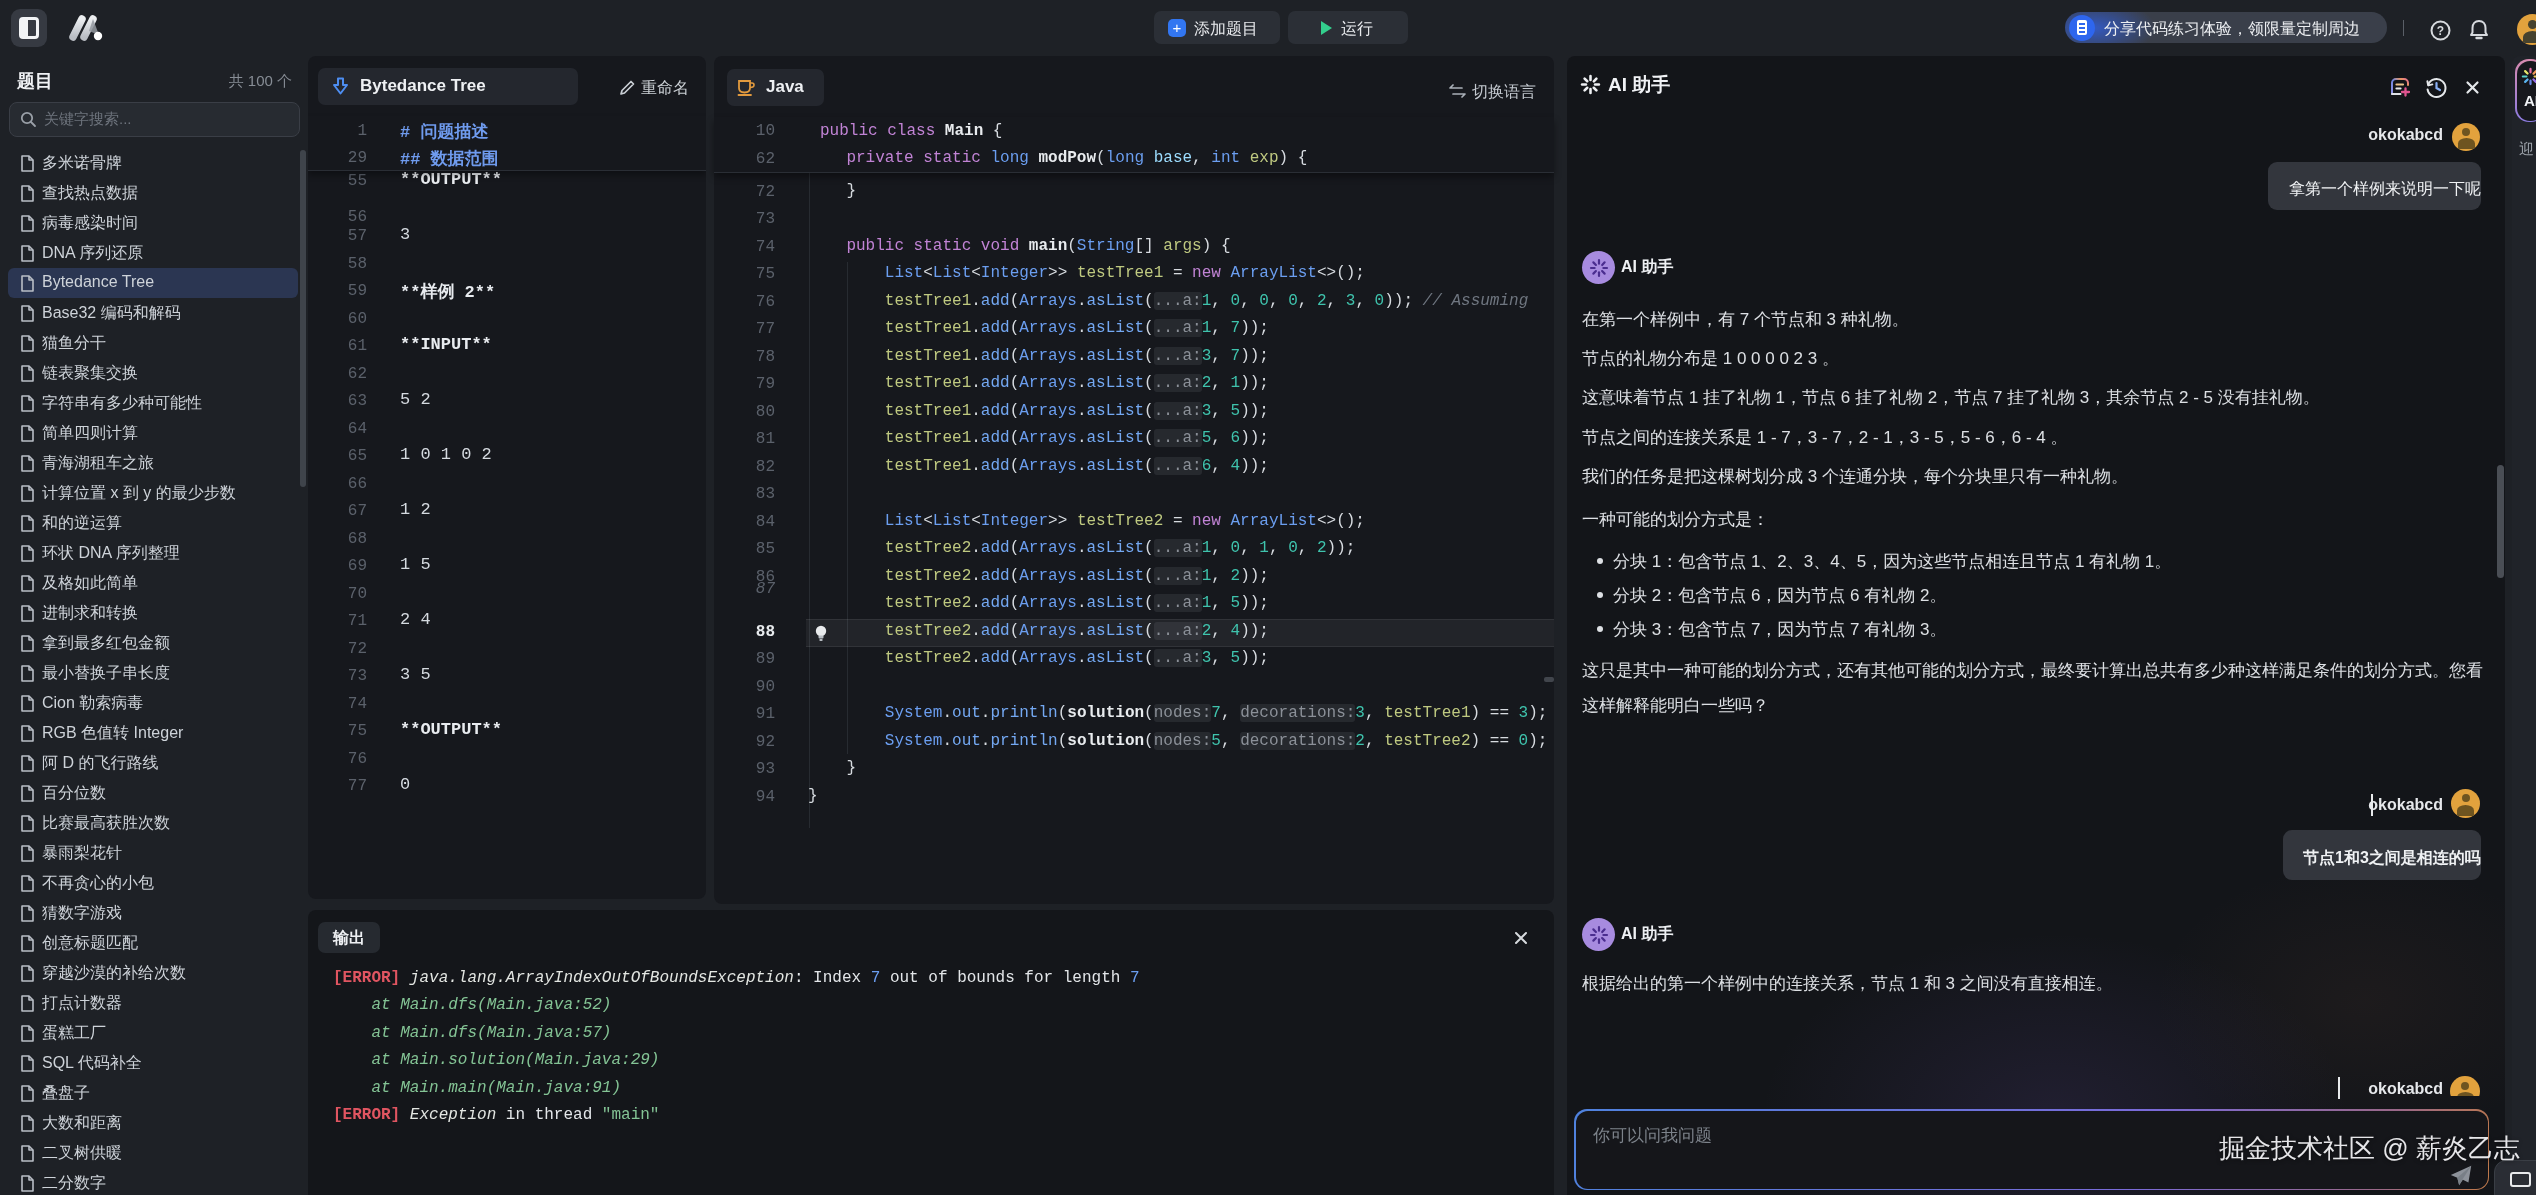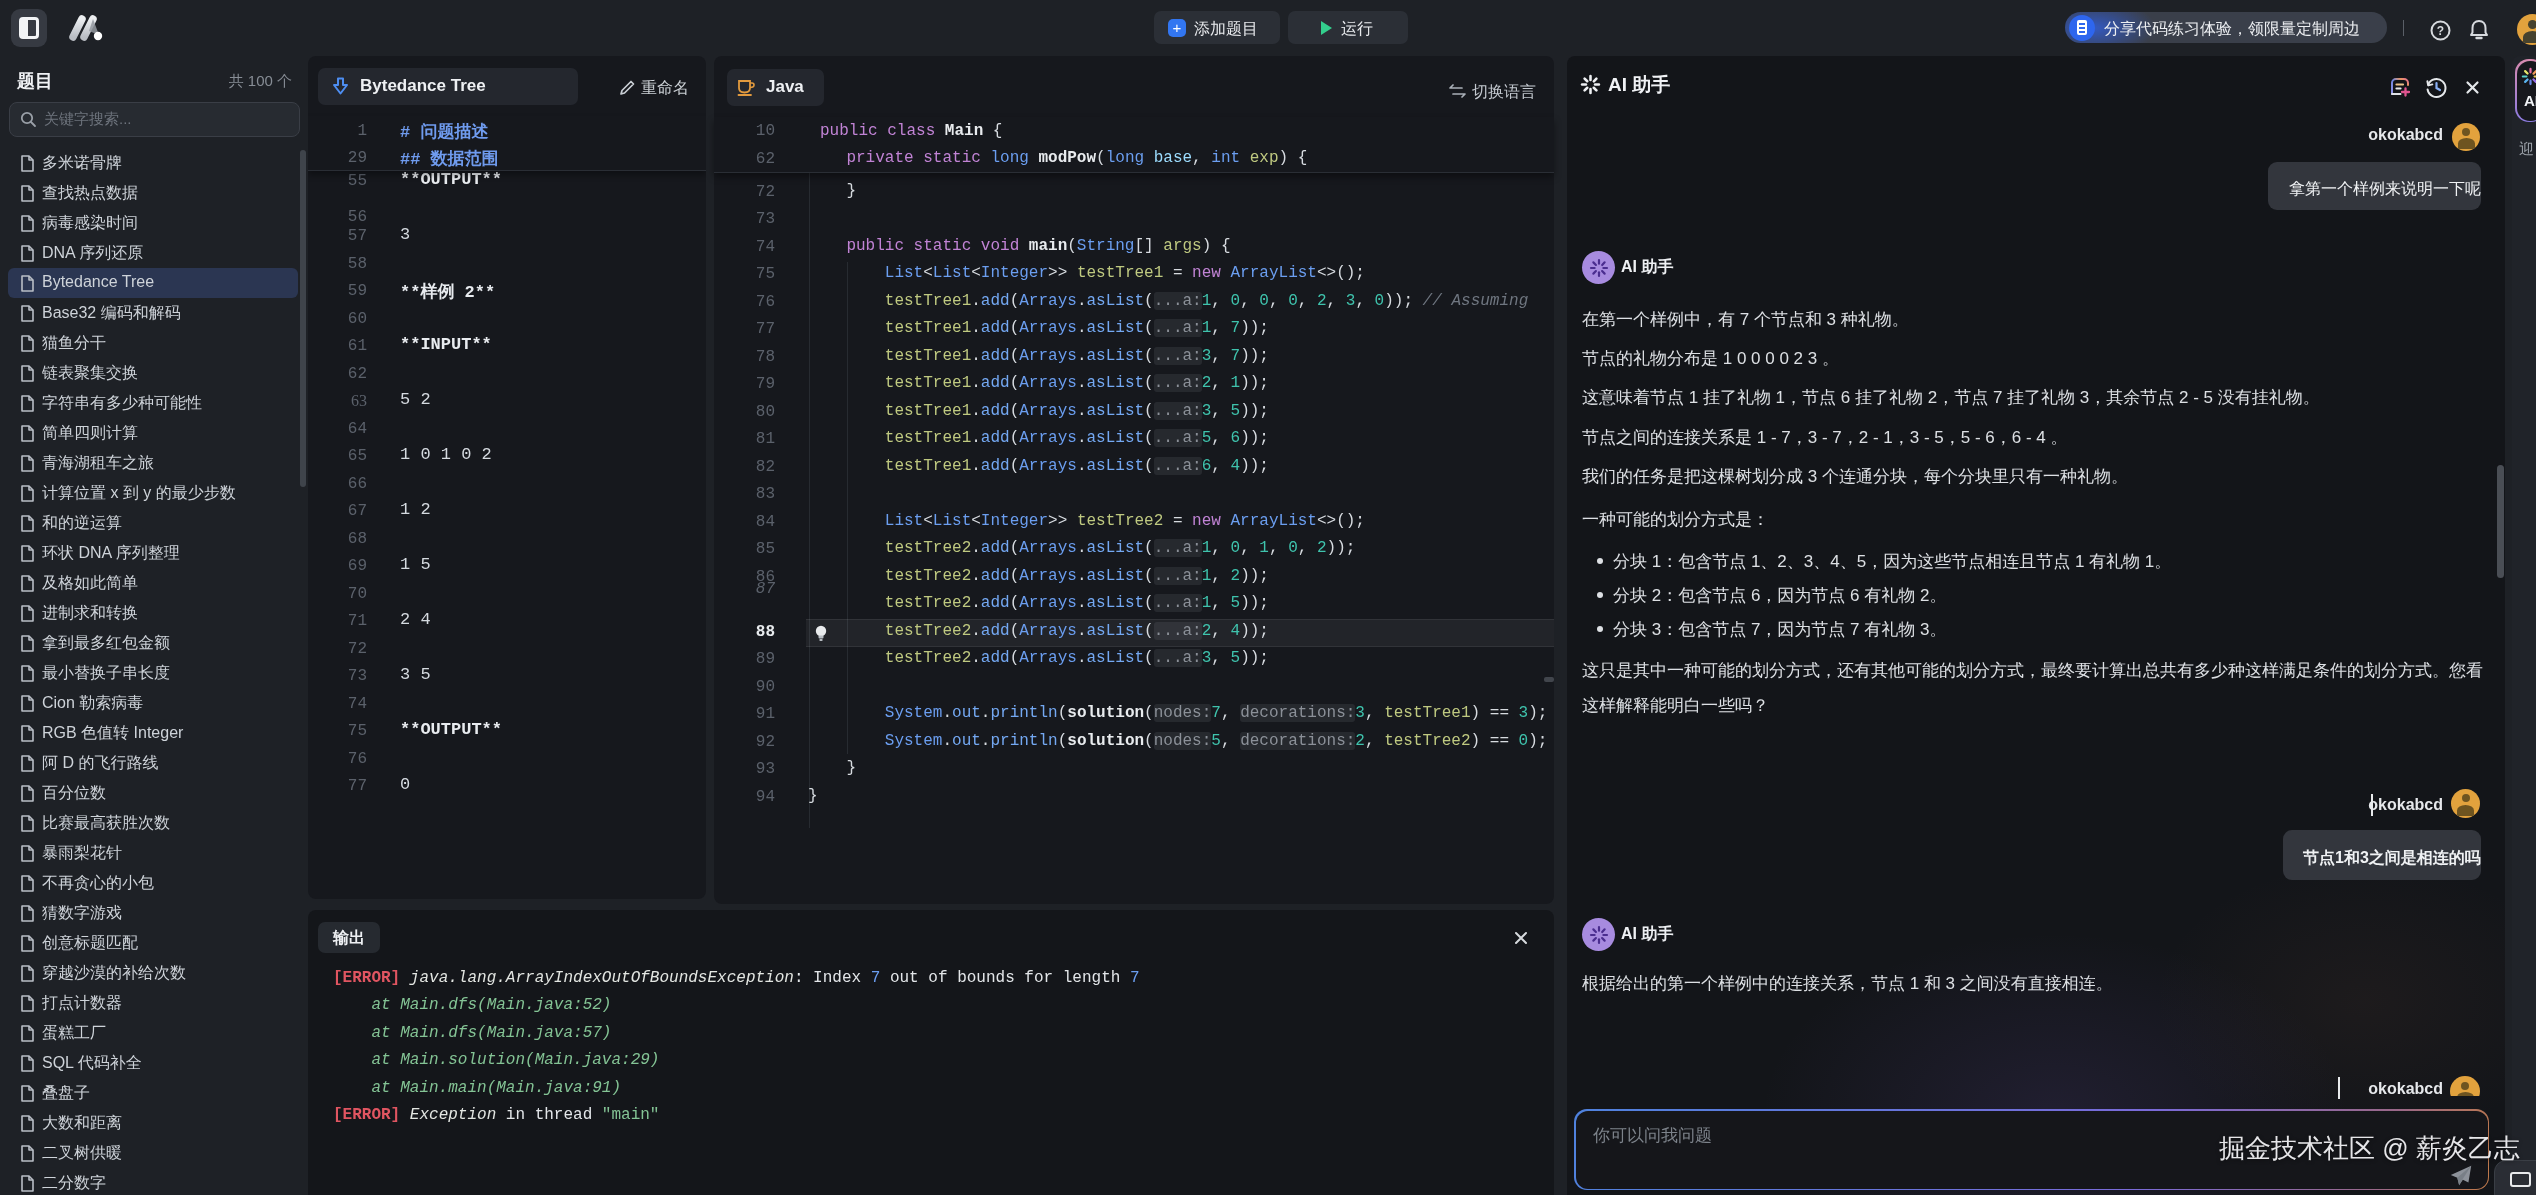--- a/index.html
+++ b/index.html
@@ -270,21 +270,21 @@
     <div class="lnum" style="left:0;top:143.5px;width:59px;margin-top:8px;">56</div>
     <div class="lnum" style="left:0;top:171.0px;width:59px;">57</div>
     <div class="row mono mdtext" style="left:92px;top:169.0px;font-size:17px;">3</div>
     <div class="lnum" style="left:0;top:198.5px;width:59px;">58</div>
     <div class="lnum" style="left:0;top:226.0px;width:59px;">59</div>
     <div class="row mono mdbold" style="left:92px;top:224.0px;font-size:17px;">**样例 2**</div>
     <div class="lnum" style="left:0;top:253.5px;width:59px;">60</div>
     <div class="lnum" style="left:0;top:281.0px;width:59px;">61</div>
     <div class="row mono mdbold" style="left:92px;top:279.0px;font-size:17px;">**INPUT**</div>
     <div class="lnum" style="left:0;top:308.5px;width:59px;">62</div>
-    <div class="lnum" style="left:0;top:336.0px;width:59px;font-family:Liberation Serif, serif;">63</div>
+    <div class="lnum" style="left:0;top:336.0px;width:59px;">63</div>
     <div class="row mono mdtext" style="left:92px;top:334.0px;font-size:17px;">5 2</div>
     <div class="lnum" style="left:0;top:363.5px;width:59px;">64</div>
     <div class="lnum" style="left:0;top:391.0px;width:59px;">65</div>
     <div class="row mono mdtext" style="left:92px;top:389.0px;font-size:17px;">1 0 1 0 2</div>
     <div class="lnum" style="left:0;top:418.5px;width:59px;">66</div>
     <div class="lnum" style="left:0;top:446.0px;width:59px;">67</div>
     <div class="row mono mdtext" style="left:92px;top:444.0px;font-size:17px;">1 2</div>
     <div class="lnum" style="left:0;top:473.5px;width:59px;">68</div>
     <div class="lnum" style="left:0;top:501.0px;width:59px;">69</div>
     <div class="row mono mdtext" style="left:92px;top:499.0px;font-size:17px;">1 5</div>

